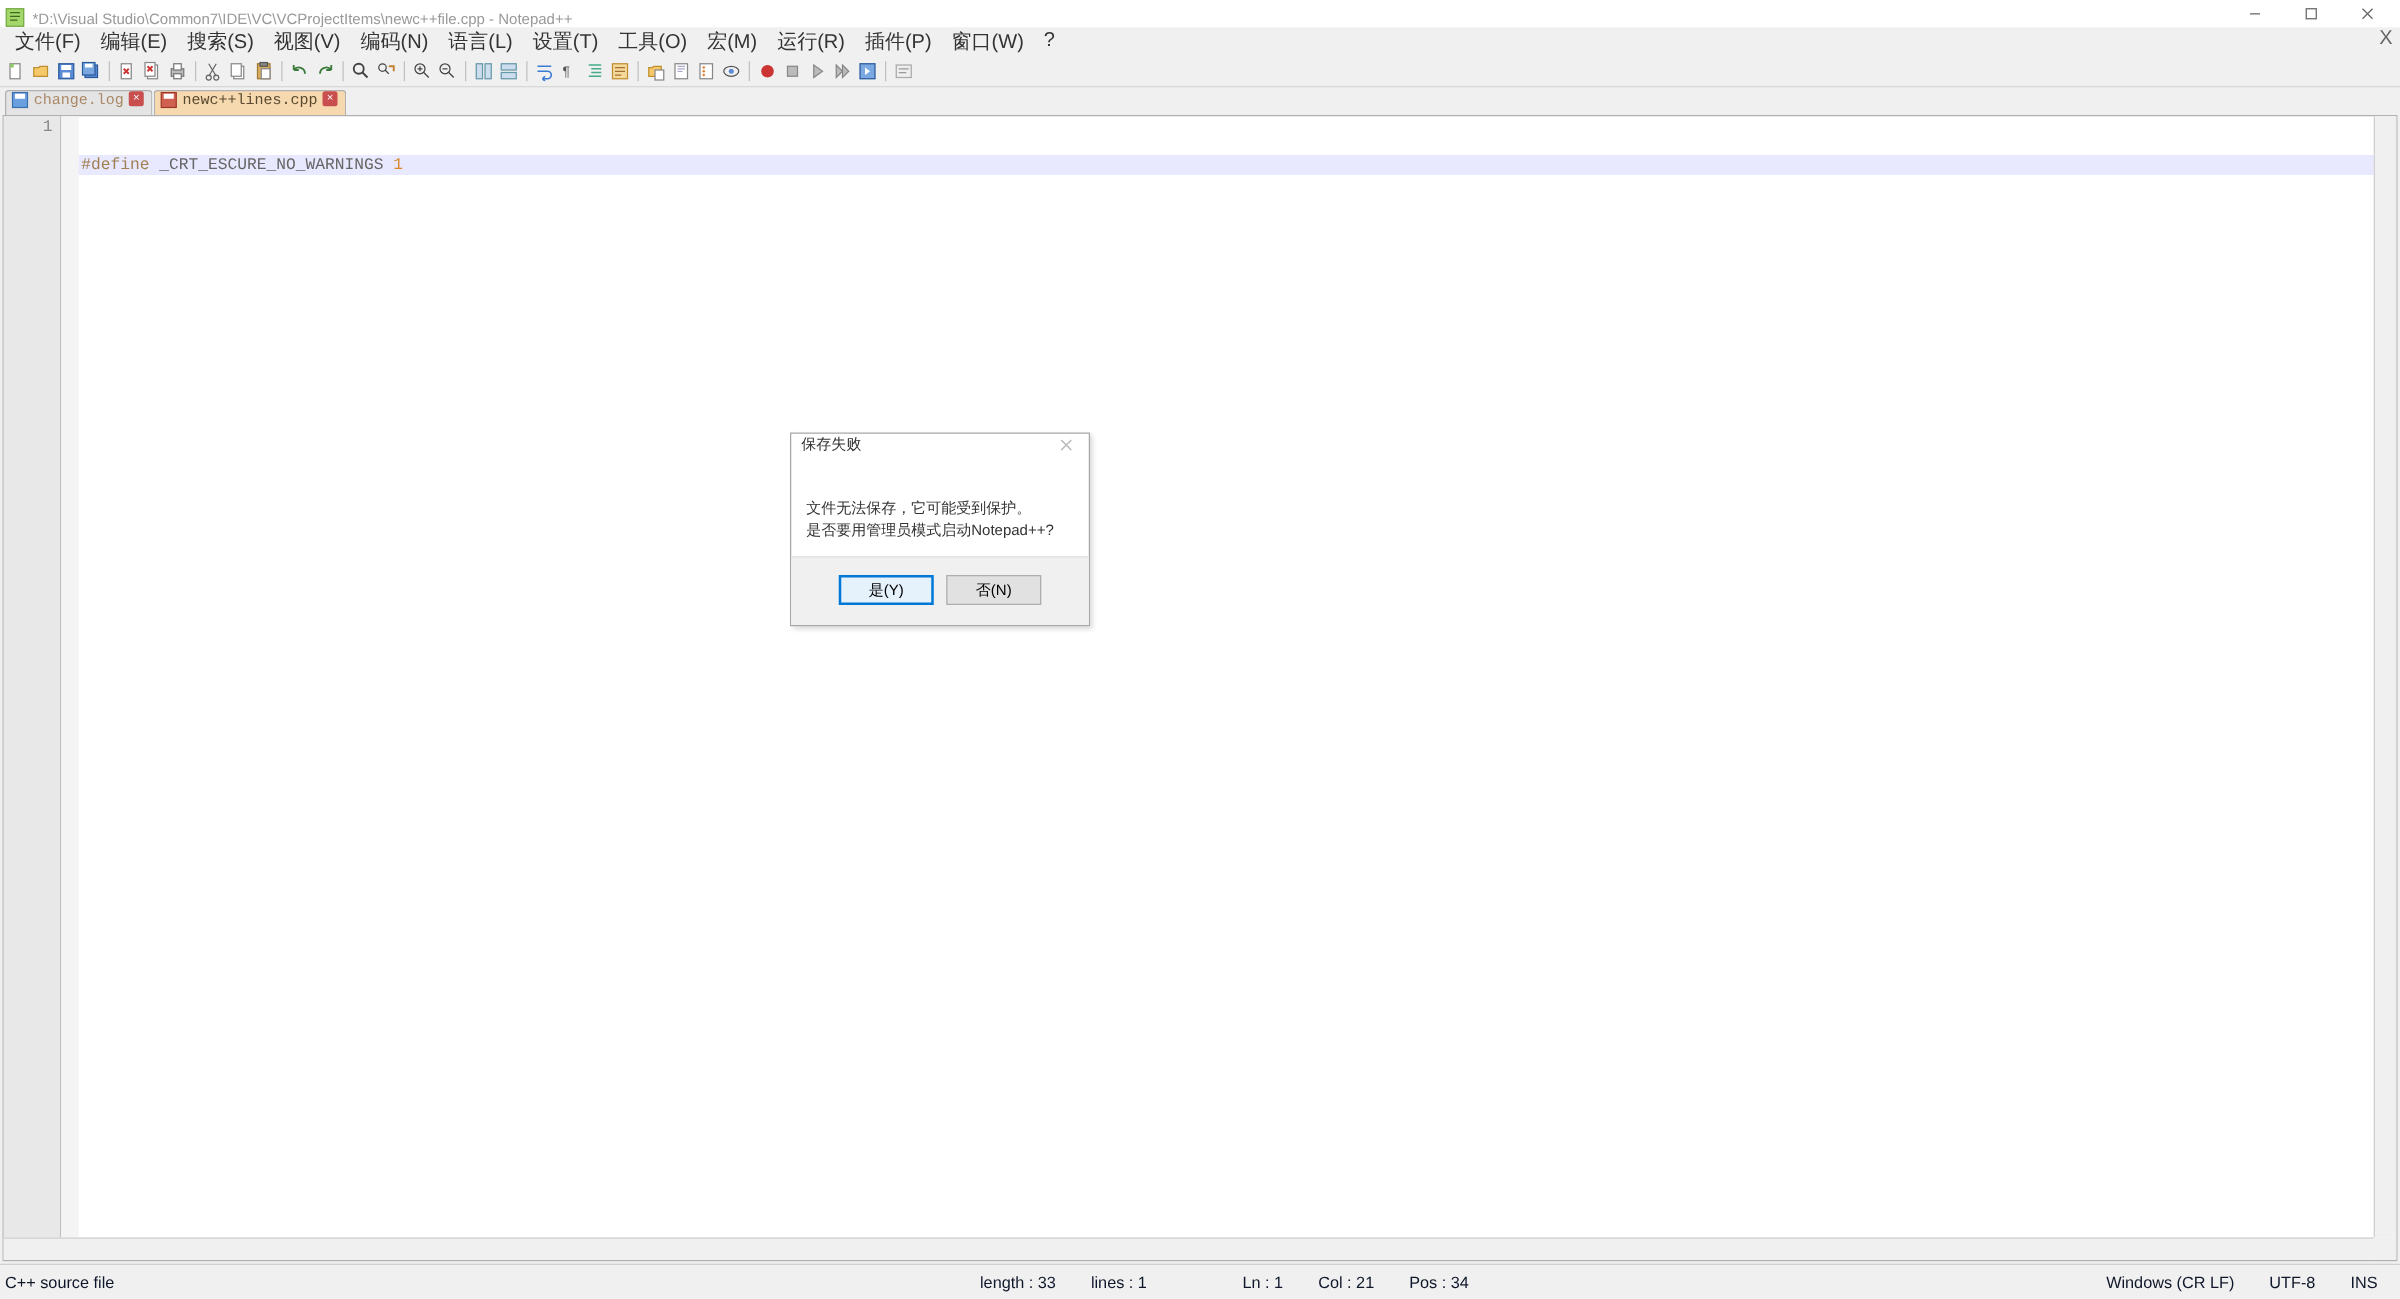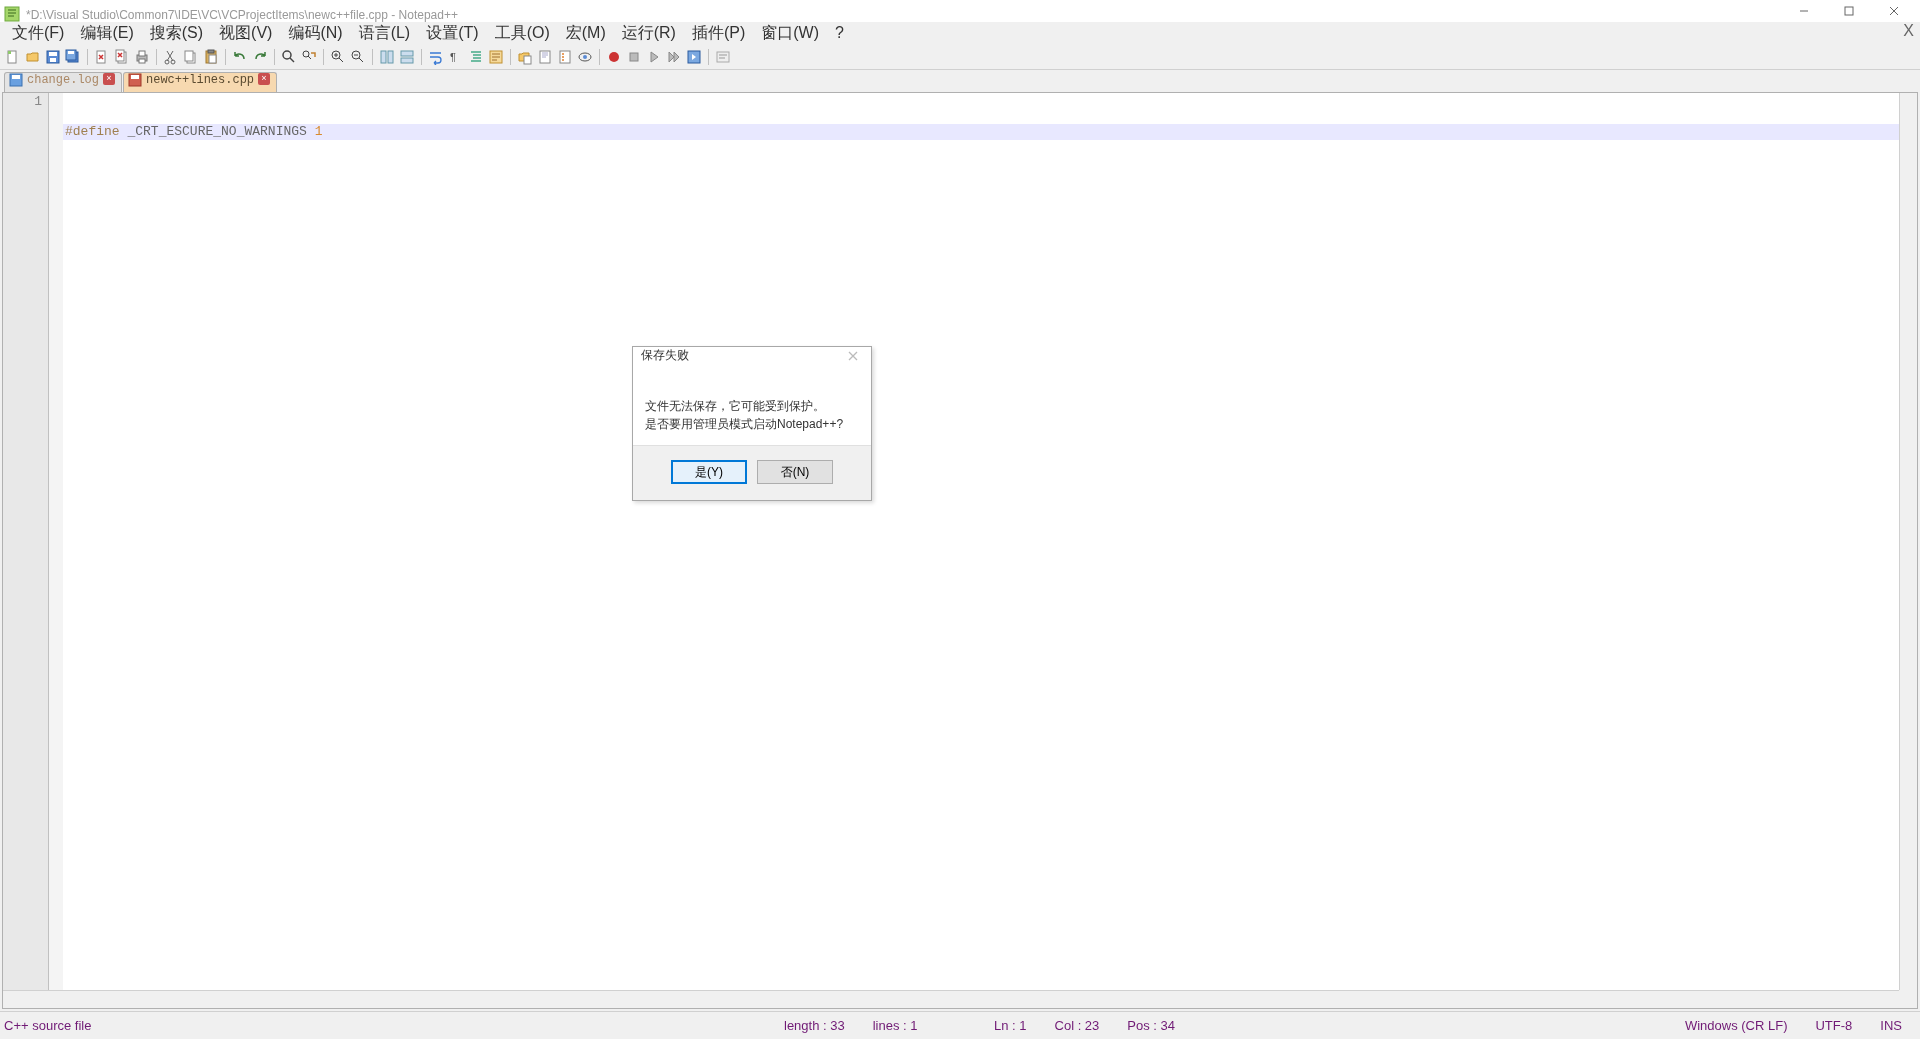--- a/index.html
+++ b/index.html
@@ -162,21 +162,21 @@
   background: #f0f0f0;
 }
 
 .status-bar {
   position: absolute; left: 0; right: 0; bottom: 0;
   height: 28px;
   background: #f0f0f0;
   border-top: 1px solid #d0d0d0;
   display: flex; align-items: center;
   font-size: 13px;
-  color: #701a75;
+  color: #0f172a;
 }
 .status-bar .sb-left { padding-left: 4px; flex: 0 0 auto; }
 .status-bar .sb-spacer1 { flex: 1; }
 .sb-cell { padding: 0 14px; }
 .sb-group { display: flex; }
 
 .dialog {
   position: absolute;
   left: 632px; top: 346px;
   width: 240px;
@@ -503,21 +503,21 @@
 
 <div class="status-bar">
   <span class="sb-left">C++ source file</span>
   <span class="sb-spacer1"></span>
   <span class="sb-group" style="position:absolute; left:770px;">
     <span class="sb-cell">length : 33</span>
     <span class="sb-cell">lines : 1</span>
   </span>
   <span class="sb-group" style="position:absolute; left:980px;">
     <span class="sb-cell">Ln : 1</span>
-    <span class="sb-cell">Col : 23</span>
+    <span class="sb-cell">Col : 21</span>
     <span class="sb-cell">Pos : 34</span>
   </span>
   <span class="sb-group" style="position:absolute; right:4px;">
     <span class="sb-cell">Windows (CR LF)</span>
     <span class="sb-cell">UTF-8</span>
     <span class="sb-cell">INS</span>
   </span>
 </div>
 
 <div class="dialog">

